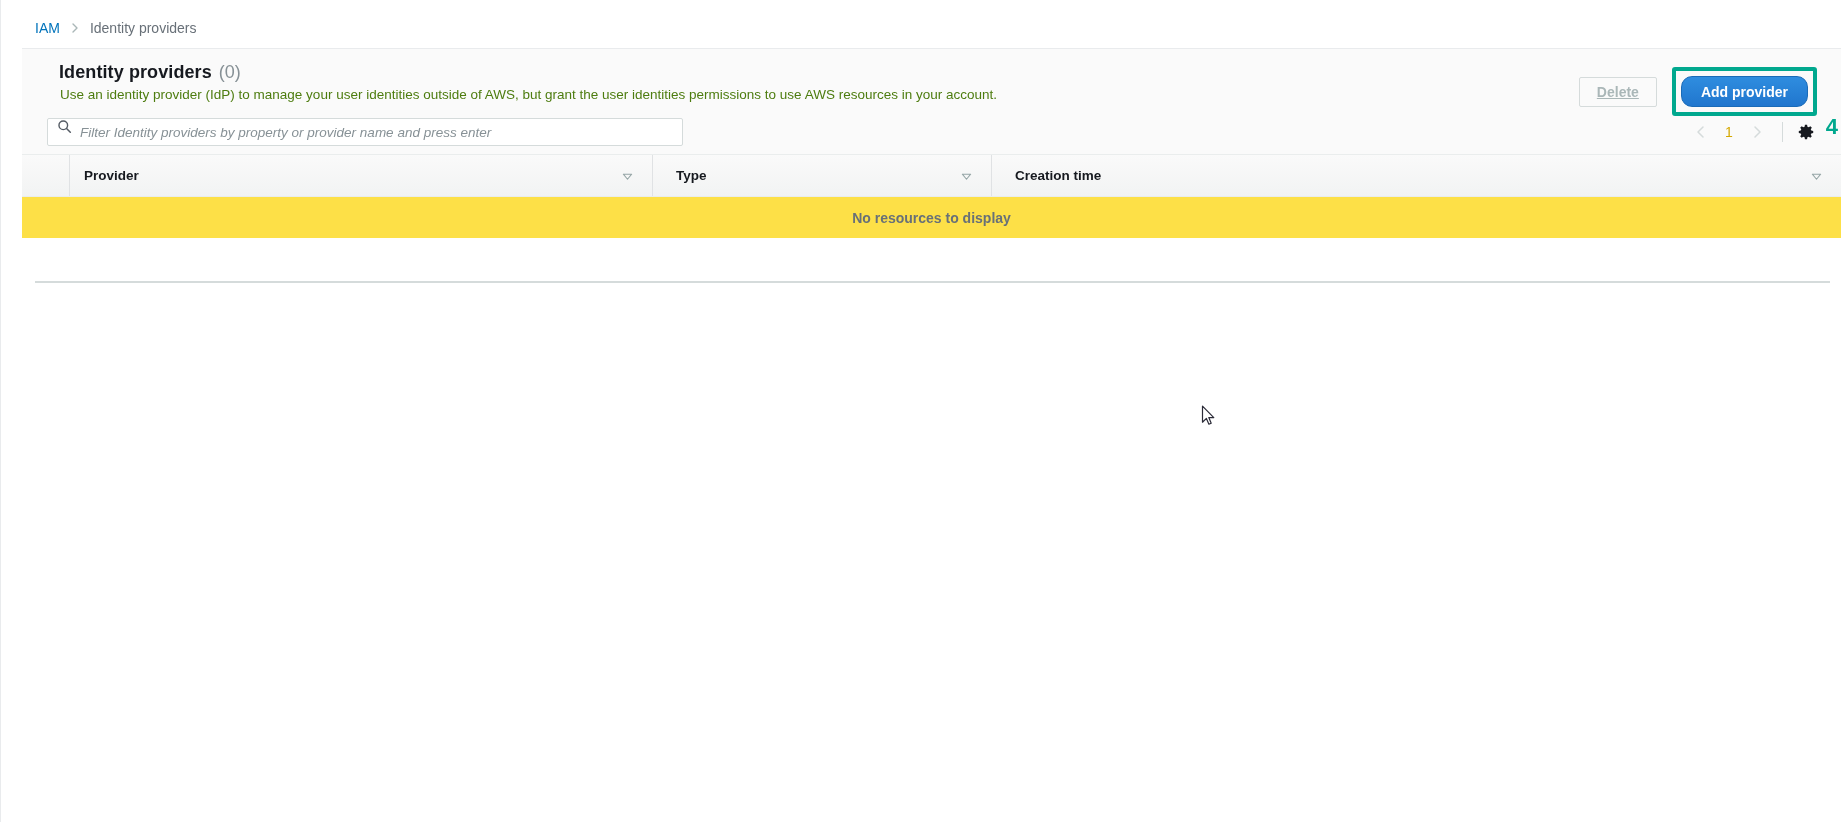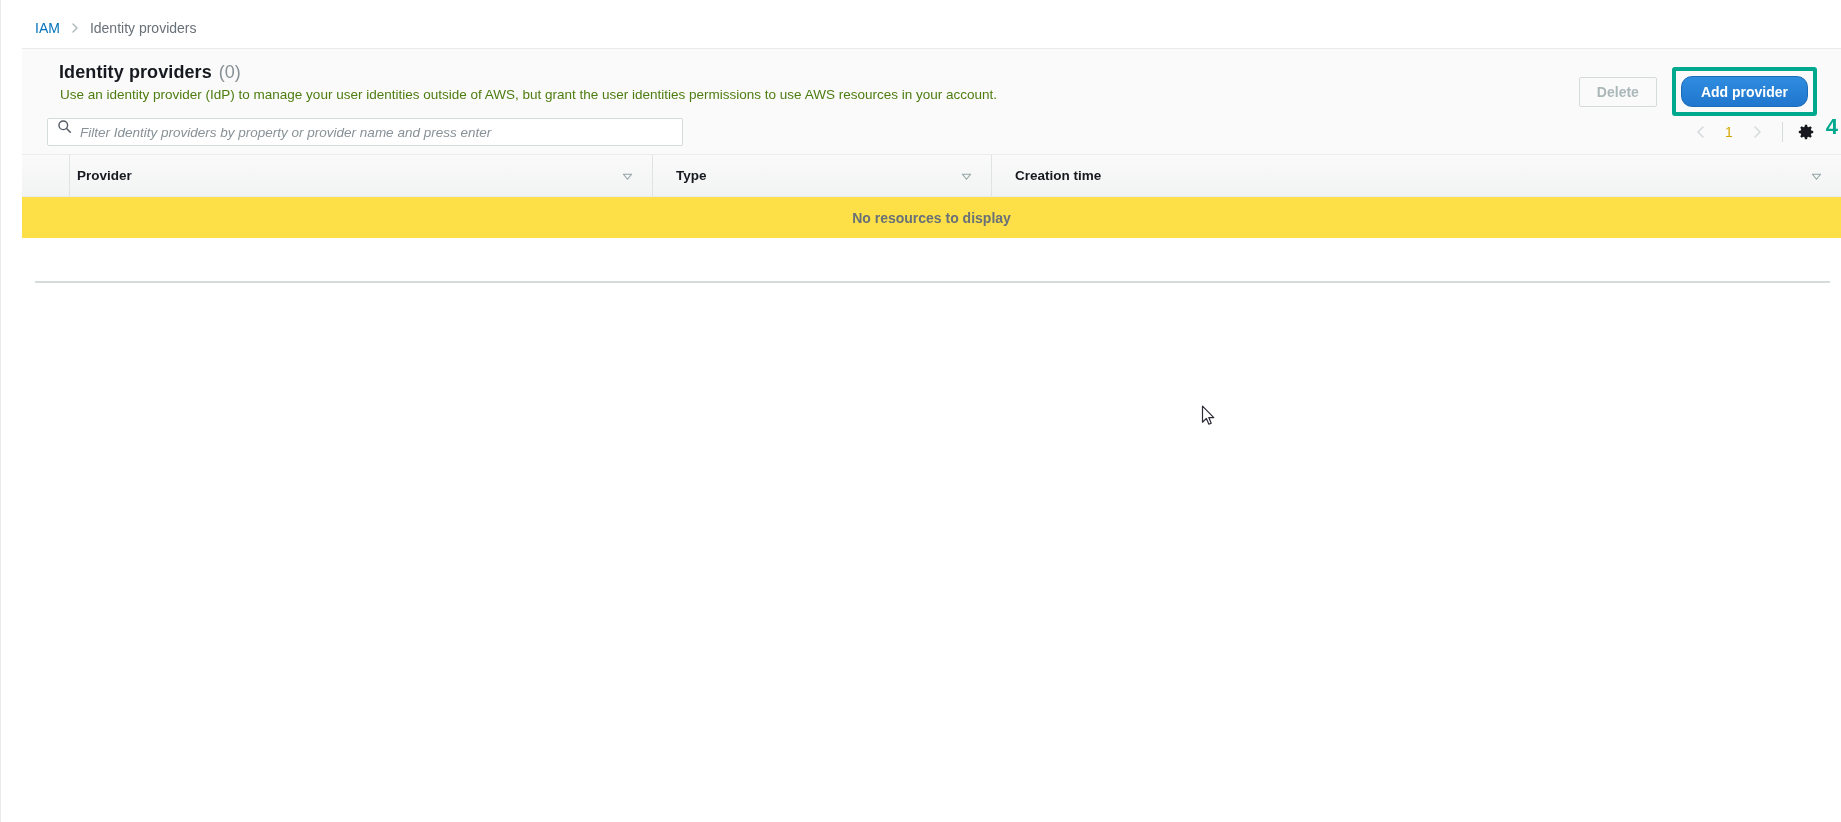--- a/index.html
+++ b/index.html
@@ -139,20 +139,21 @@
     justify-content: center;
     white-space: nowrap;
   }
   .btn-delete {
     height: 30px;
     padding: 0 17px;
     background: #fafafa;
     border: 1px solid #d5dbdb;
     color: #aab7b8;
     cursor: default;
+    text-decoration: underline;
   }
   .add-wrap {
     position: relative;
     margin-left: 15px;
     padding: 5px;
     border: 4px solid #00a88e;
     border-radius: 3px;
     background: transparent;
     box-sizing: border-box;
   }
@@ -290,21 +291,21 @@
     box-sizing: border-box;
     font-size: 13.5px;
     font-weight: bold;
     color: #16191f;
     padding-left: 23px;
     border-left: 1px solid #e0e2e4;
     cursor: pointer;
   }
   .th:first-child { border-left: none; padding-left: 0; }
   .th-spacer { width: 47px; flex: 0 0 47px; border-left: none; }
-  .th-provider { flex: 0 0 583px; padding-left: 7px; border-left: 1px solid #e0e2e4; }
+  .th-provider { flex: 0 0 583px; padding-left: 14px; border-left: 1px solid #e0e2e4; }
   .th-type { flex: 0 0 339px; }
   .th-creation { flex: 1 1 auto; }
   .sort-caret {
     position: absolute;
     right: 18px;
     top: 50%;
     transform: translateY(-50%);
     color: #95a5a6;
     display: inline-flex;
     align-items: center;

